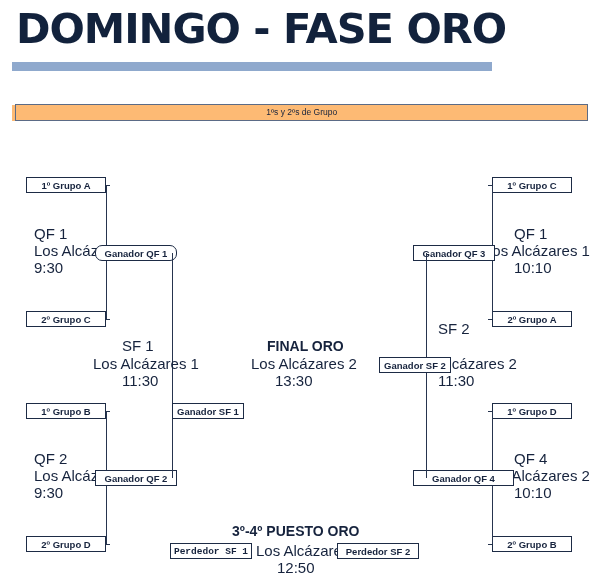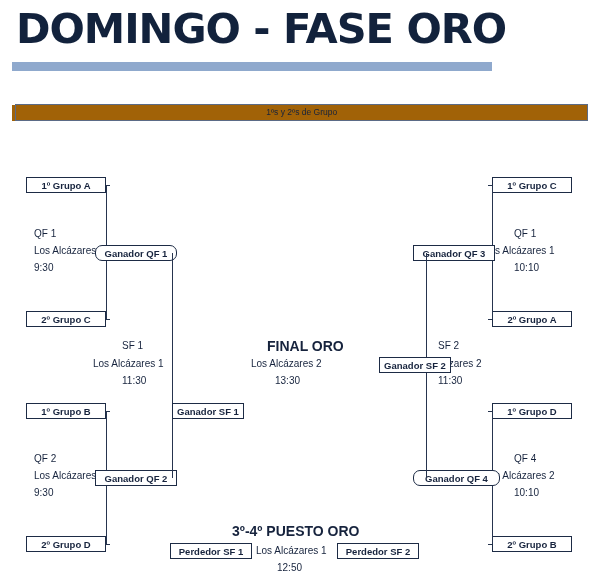--- a/index.html
+++ b/index.html
@@ -46,21 +46,21 @@
     top: 104px;
     width: 576px;
     border-collapse: collapse;
     font-size: 8.5px;
   }
   #header-table td {
     border: 1px solid #5b6b86;
     text-align: center;
     padding: 2px 0 3px 0;
     color: #16233d;
-    background: #a16207;
+    background: #fdba74;
   }
   #header-table td.label-cell {
     font-weight: bold;
     font-size: 8px;
     text-align: left;
     padding-left: 3px;
     border-left: 1px solid #5b6b86;
   }
   #header-table td.blank-cell {
     border: none;
@@ -87,21 +87,21 @@
     color: #16233d;
     text-align: center;
     line-height: 15px;
     height: 16px;
     box-sizing: border-box;
     white-space: nowrap;
   }
 
   .lbl {
     position: absolute;
-    font-size: 10px;
+    font-size: 15px;
     color: #16233d;
     white-space: nowrap;
     line-height: 12px;
   }
   .lbl.bold {
     font-weight: bold;
     font-size: 14px;
   }
 
   .line {
@@ -174,32 +174,32 @@
   <div class="lbl" style="left:514px; top:112px;">10:10</div>
   <div class="box" style="left:413px; top:95px; width:82px;">Ganador QF 3</div>
 
   <div class="line v" style="left:492px; top:261px; height:133px;"></div>
   <div class="line h" style="left:488px; top:261px; width:4px;"></div>
   <div class="line h" style="left:488px; top:394px; width:4px;"></div>
 
   <div class="lbl" style="left:514px; top:303px;">QF 4</div>
   <div class="lbl" style="left:484px; top:320px;">Los Alcázares 2</div>
   <div class="lbl" style="left:514px; top:337px;">10:10</div>
-  <div class="box" style="left:413px; top:320px; width:87px;border-radius:7px;">Ganador QF 4</div>
+  <div class="box" style="left:413px; top:320px; width:101px;">Ganador QF 4</div>
 
   <div class="line v" style="left:426px; top:103px; height:225px;"></div>
 
-  <div class="lbl" style="left:438px; top:190px;text-align:right;">SF 2</div>
+  <div class="lbl" style="left:438px; top:173px;text-align:right;">SF 2</div>
   <div class="lbl" style="left:411px; top:208px;">Los Alcázares 2</div>
   <div class="lbl" style="left:438px; top:225px;">11:30</div>
   <div class="box" style="left:343px; top:207px; width:72px;margin-left:36px;">Ganador SF 2</div>
 
   <div class="lbl bold" style="left:267px; top:190px;">FINAL ORO</div>
   <div class="lbl" style="left:251px; top:208px;">Los Alcázares 2</div>
   <div class="lbl" style="left:275px; top:225px;">13:30</div>
 
   <div class="lbl bold" style="left:232px; top:375px;">3º-4º PUESTO ORO</div>
-  <div class="box" style="left:170px; top:393px; width:82px;">Perdedor SF 1</div>
+  <div class="box" style="left:170px; top:393px; width:82px;font-family:Liberation Mono, monospace;">Perdedor SF 1</div>
   <div class="lbl" style="left:256px; top:395px;">Los Alcázares 1</div>
   <div class="box" style="left:337px; top:393px; width:82px;">Perdedor SF 2</div>
   <div class="lbl" style="left:277px; top:412px;">12:50</div>
 
 </div>
 
 </body></html>

